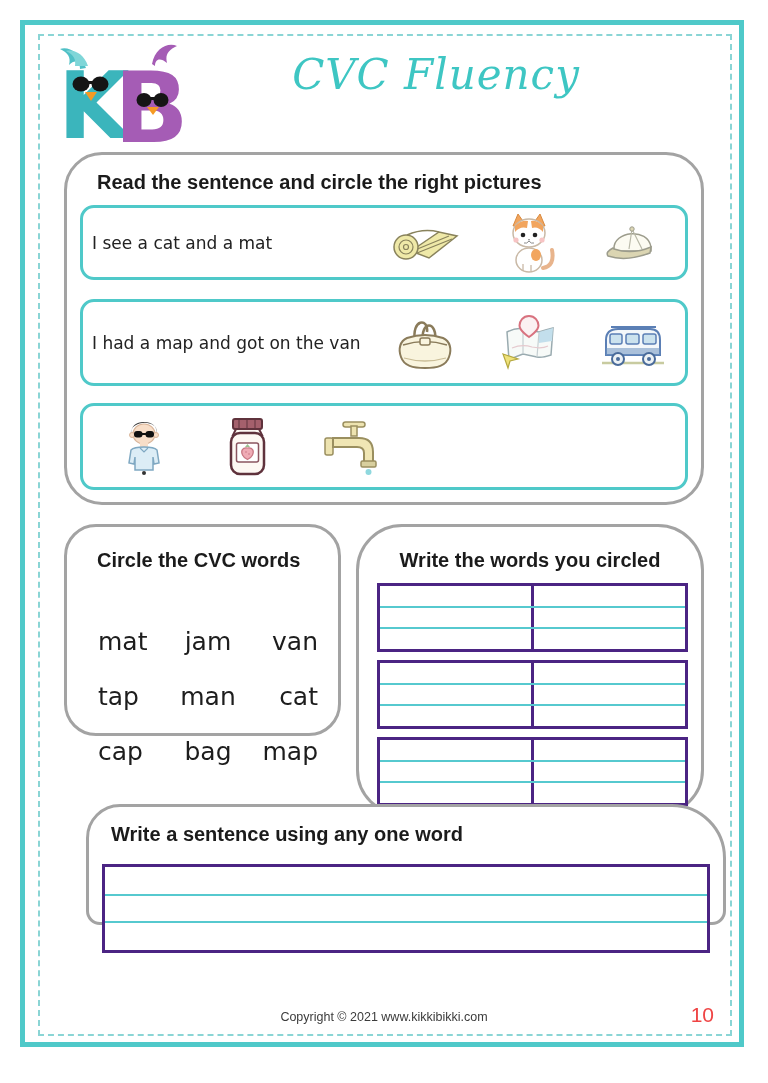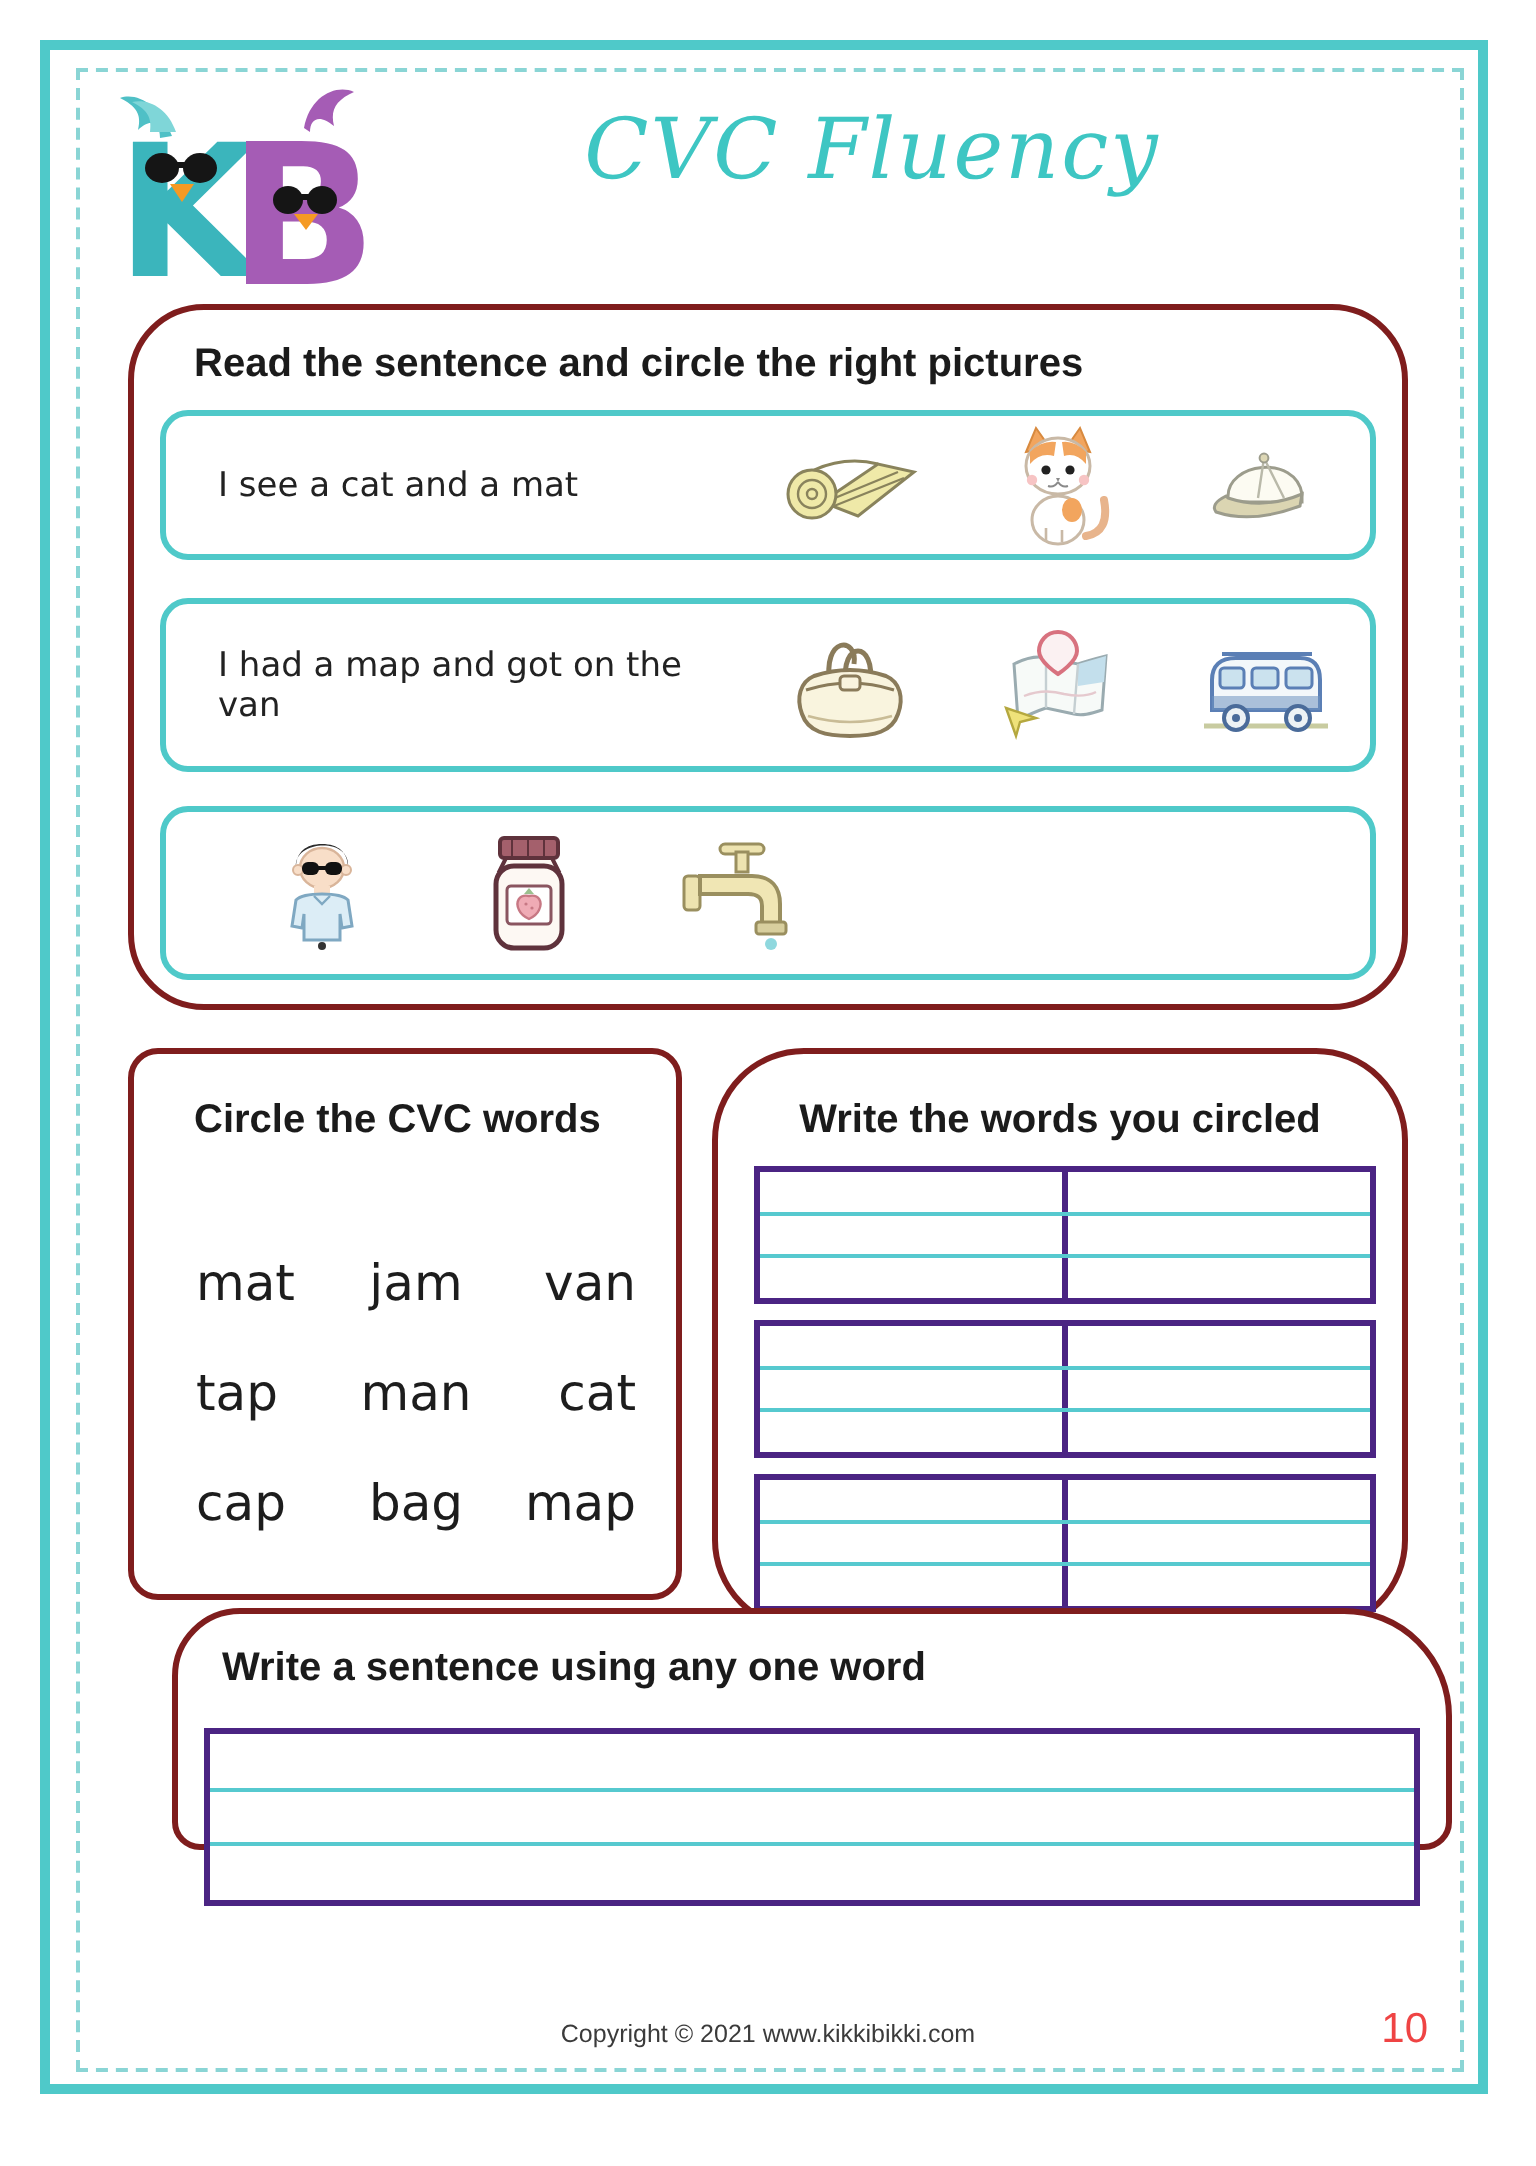--- a/index.html
+++ b/index.html
@@ -13,36 +13,36 @@
   .dashed-border { position:absolute; left:38px; top:34px; right:36px; bottom:47px;
     border:2px dashed #8AD5D5; }
 
   .logo { position:absolute; left:56px; top:44px; width:126px; height:102px; }
 
   .title { position:absolute; margin:0; left:0; top:50px; width:100%; text-align:center;
     transform:translateX(52px);
     font-family:"DejaVu Serif", serif; font-style:italic; font-weight:500;
     font-size:42px; color:#3EC6C3; letter-spacing:1px; }
 
-  .box { position:absolute; background:#fff; border:3px solid #7f1d1d; box-sizing:border-box; }
+  .box { position:absolute; background:#fff; border:3px solid #a3a3a3; box-sizing:border-box; }
   .box h2 { position:absolute; margin:0; font-size:20px; font-weight:700; color:#1b1b1b; }
 
   
   .section-read { left:64px; top:152px; width:640px; height:353px; border-radius:38px; }
   .section-read h2 { left:30px; top:16px; }
   .srow { position:absolute; left:13px; width:608px; border:3px solid #4FC9C9; border-radius:14px;
-    background:#fff; display:flex; align-items:center; box-sizing:border-box; padding-left:26px; }
+    background:#fff; display:flex; align-items:center; box-sizing:border-box; padding-left:9px; }
   .srow-1 { top:50px; height:75px; }
   .srow-2 { top:144px; height:87px; }
   .srow-3 { top:248px; height:87px; }
   .sentence { flex:1; font-family:"DejaVu Sans", sans-serif; font-size:17px; color:#222; }
   .icon-slot { width:104px; display:flex; justify-content:center; align-items:center; }
 
   
-  .section-circle { left:64px; top:524px; width:277px; height:276px; border-radius:15px;text-align:center; }
+  .section-circle { left:64px; top:524px; width:277px; height:212px; border-radius:32px;text-align:center; }
   .section-circle h2 { left:30px; top:20px; line-height:1.3; }
   .words { position:absolute; left:31px; top:100px; width:220px; display:grid;
     grid-template-columns:repeat(3,1fr); row-gap:26px;
     font-family:"DejaVu Sans", sans-serif; font-size:25px; color:#1d1d1d; }
   .words span { justify-self:start; }
   .words span:nth-child(3n) { justify-self:end; }
   .words span:nth-child(3n+2) { justify-self:center; }
 
   
   .section-write { left:356px; top:524px; width:348px; height:292px; border-radius:46px; }

